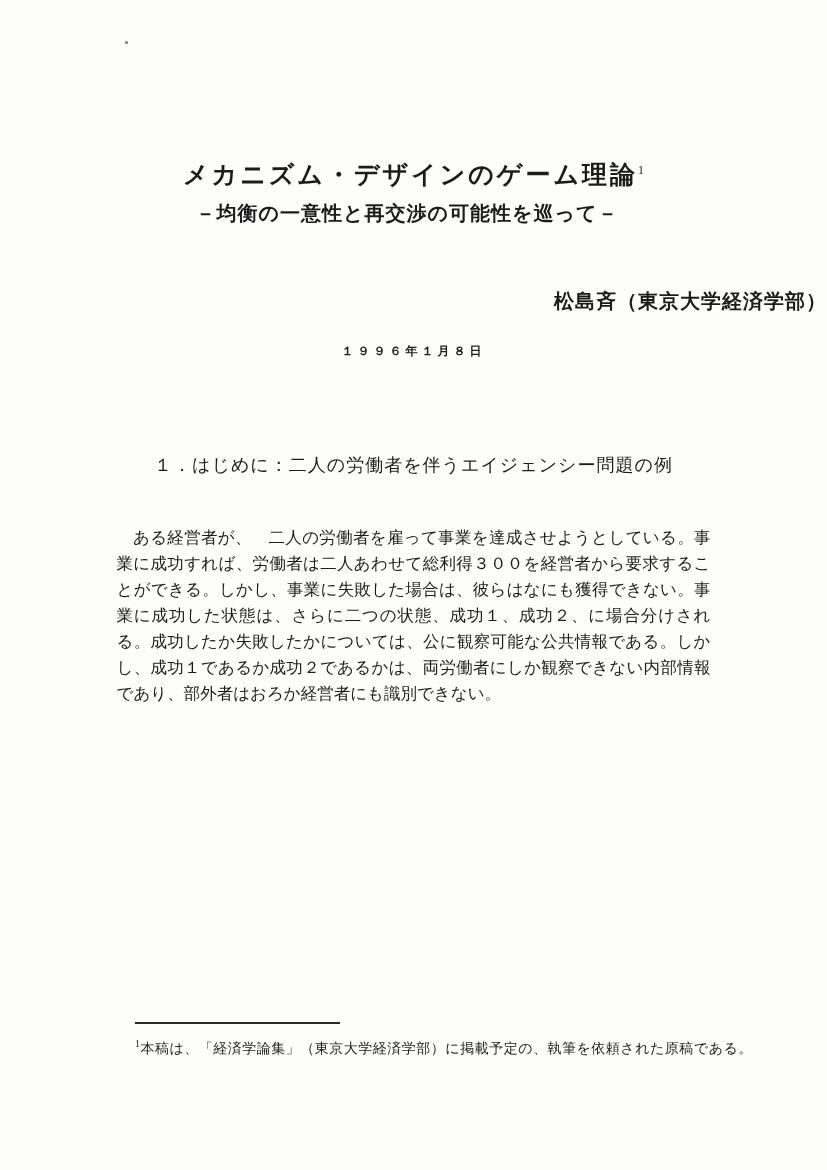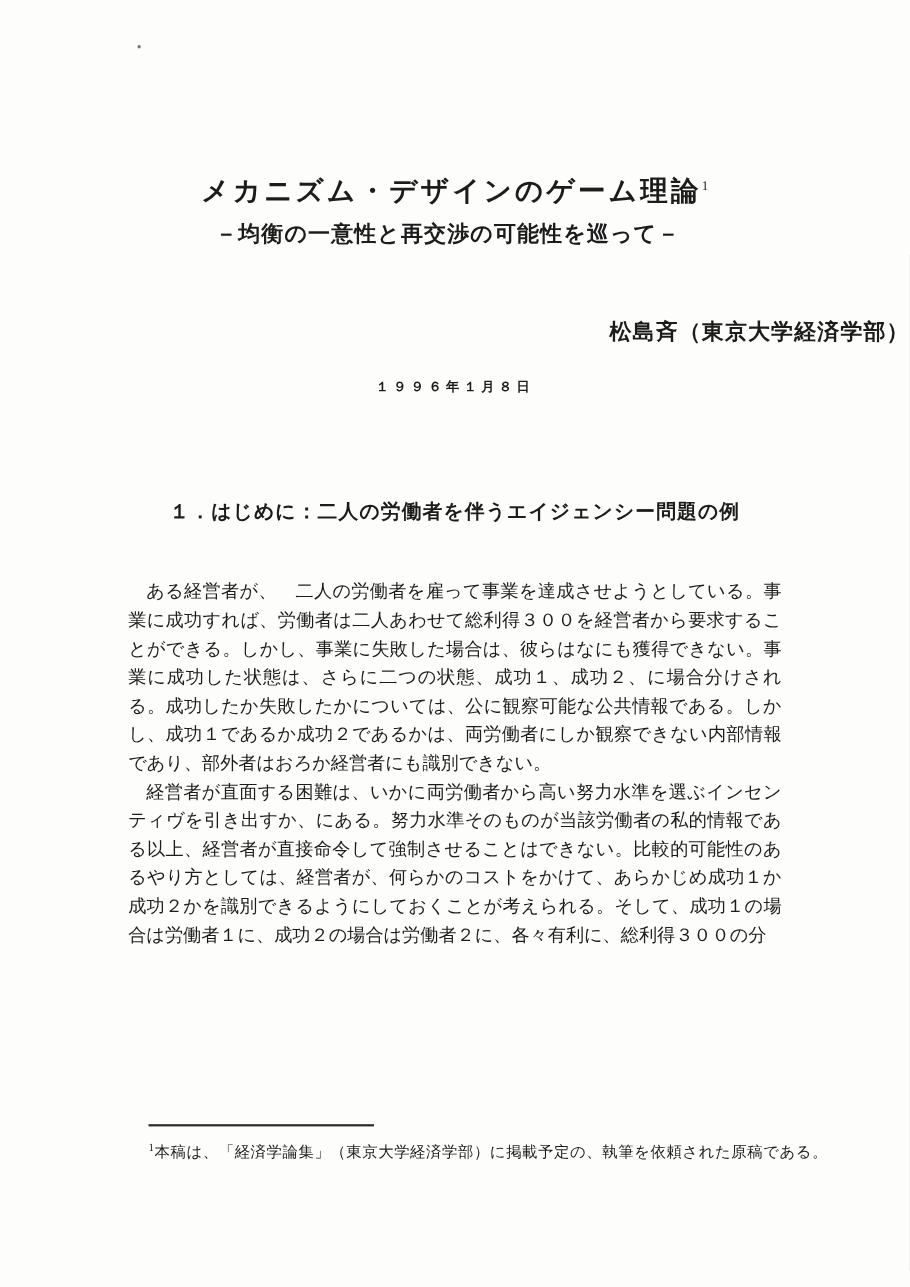--- a/index.html
+++ b/index.html
@@ -61,21 +61,21 @@
     margin-top: 28px;
     text-align: center;
     font-size: 12px;
     font-weight: 600;
     letter-spacing: 4px;
   }
   .section-heading {
     margin: 93px 0 0 0;
     text-align: center;
     font-size: 18px;
-    font-weight: bold;
+    font-weight: normal;
     letter-spacing: 1px;
   }
   .body-text {
     width: 594px;
     margin: 48px auto 0 auto;
     font-size: 16.5px;
     line-height: 26px;
     text-align: justify;
   }
   .body-text p {
@@ -117,21 +117,20 @@
   </div>
 
   <div class="author-line">松島斉（東京大学経済学部）</div>
 
   <div class="date-line">１９９６年１月８日</div>
 
   <h2 class="section-heading">１．はじめに：二人の労働者を伴うエイジェンシー問題の例</h2>
 
   <div class="body-text">
     <p>ある経営者が、　二人の労働者を雇って事業を達成させようとしている。事業に成功すれば、労働者は二人あわせて総利得３００を経営者から要求することができる。しかし、事業に失敗した場合は、彼らはなにも獲得できない。事業に成功した状態は、さらに二つの状態、成功１、成功２、に場合分けされる。成功したか失敗したかについては、公に観察可能な公共情報である。しかし、成功１であるか成功２であるかは、両労働者にしか観察できない内部情報であり、部外者はおろか経営者にも識別できない。</p>
-    <p>経営者が直面する困難は、いかに両労働者から高い努力水準を選ぶインセンティヴを引き出すか、にある。努力水準そのものが当該労働者の私的情報である以上、経営者が直接命令して強制させることはできない。比較的可能性のあるやり方としては、経営者が、何らかのコストをかけて、あらかじめ成功１か成功２かを識別できるようにしておくことが考えられる。そして、成功１の場合は労働者１に、成功２の場合は労働者２に、各々有利に、総利得３００の分</p>
   </div>
 
   <div class="footnote-area">
     <div class="footnote-rule"></div>
     <div class="footnote-text"><sup>1</sup><span>本稿は、「経済学論集」（東京大学経済学部）に掲載予定の、執筆を依頼された原稿である。</span></div>
   </div>
 
 </div>
 
 </body></html>

